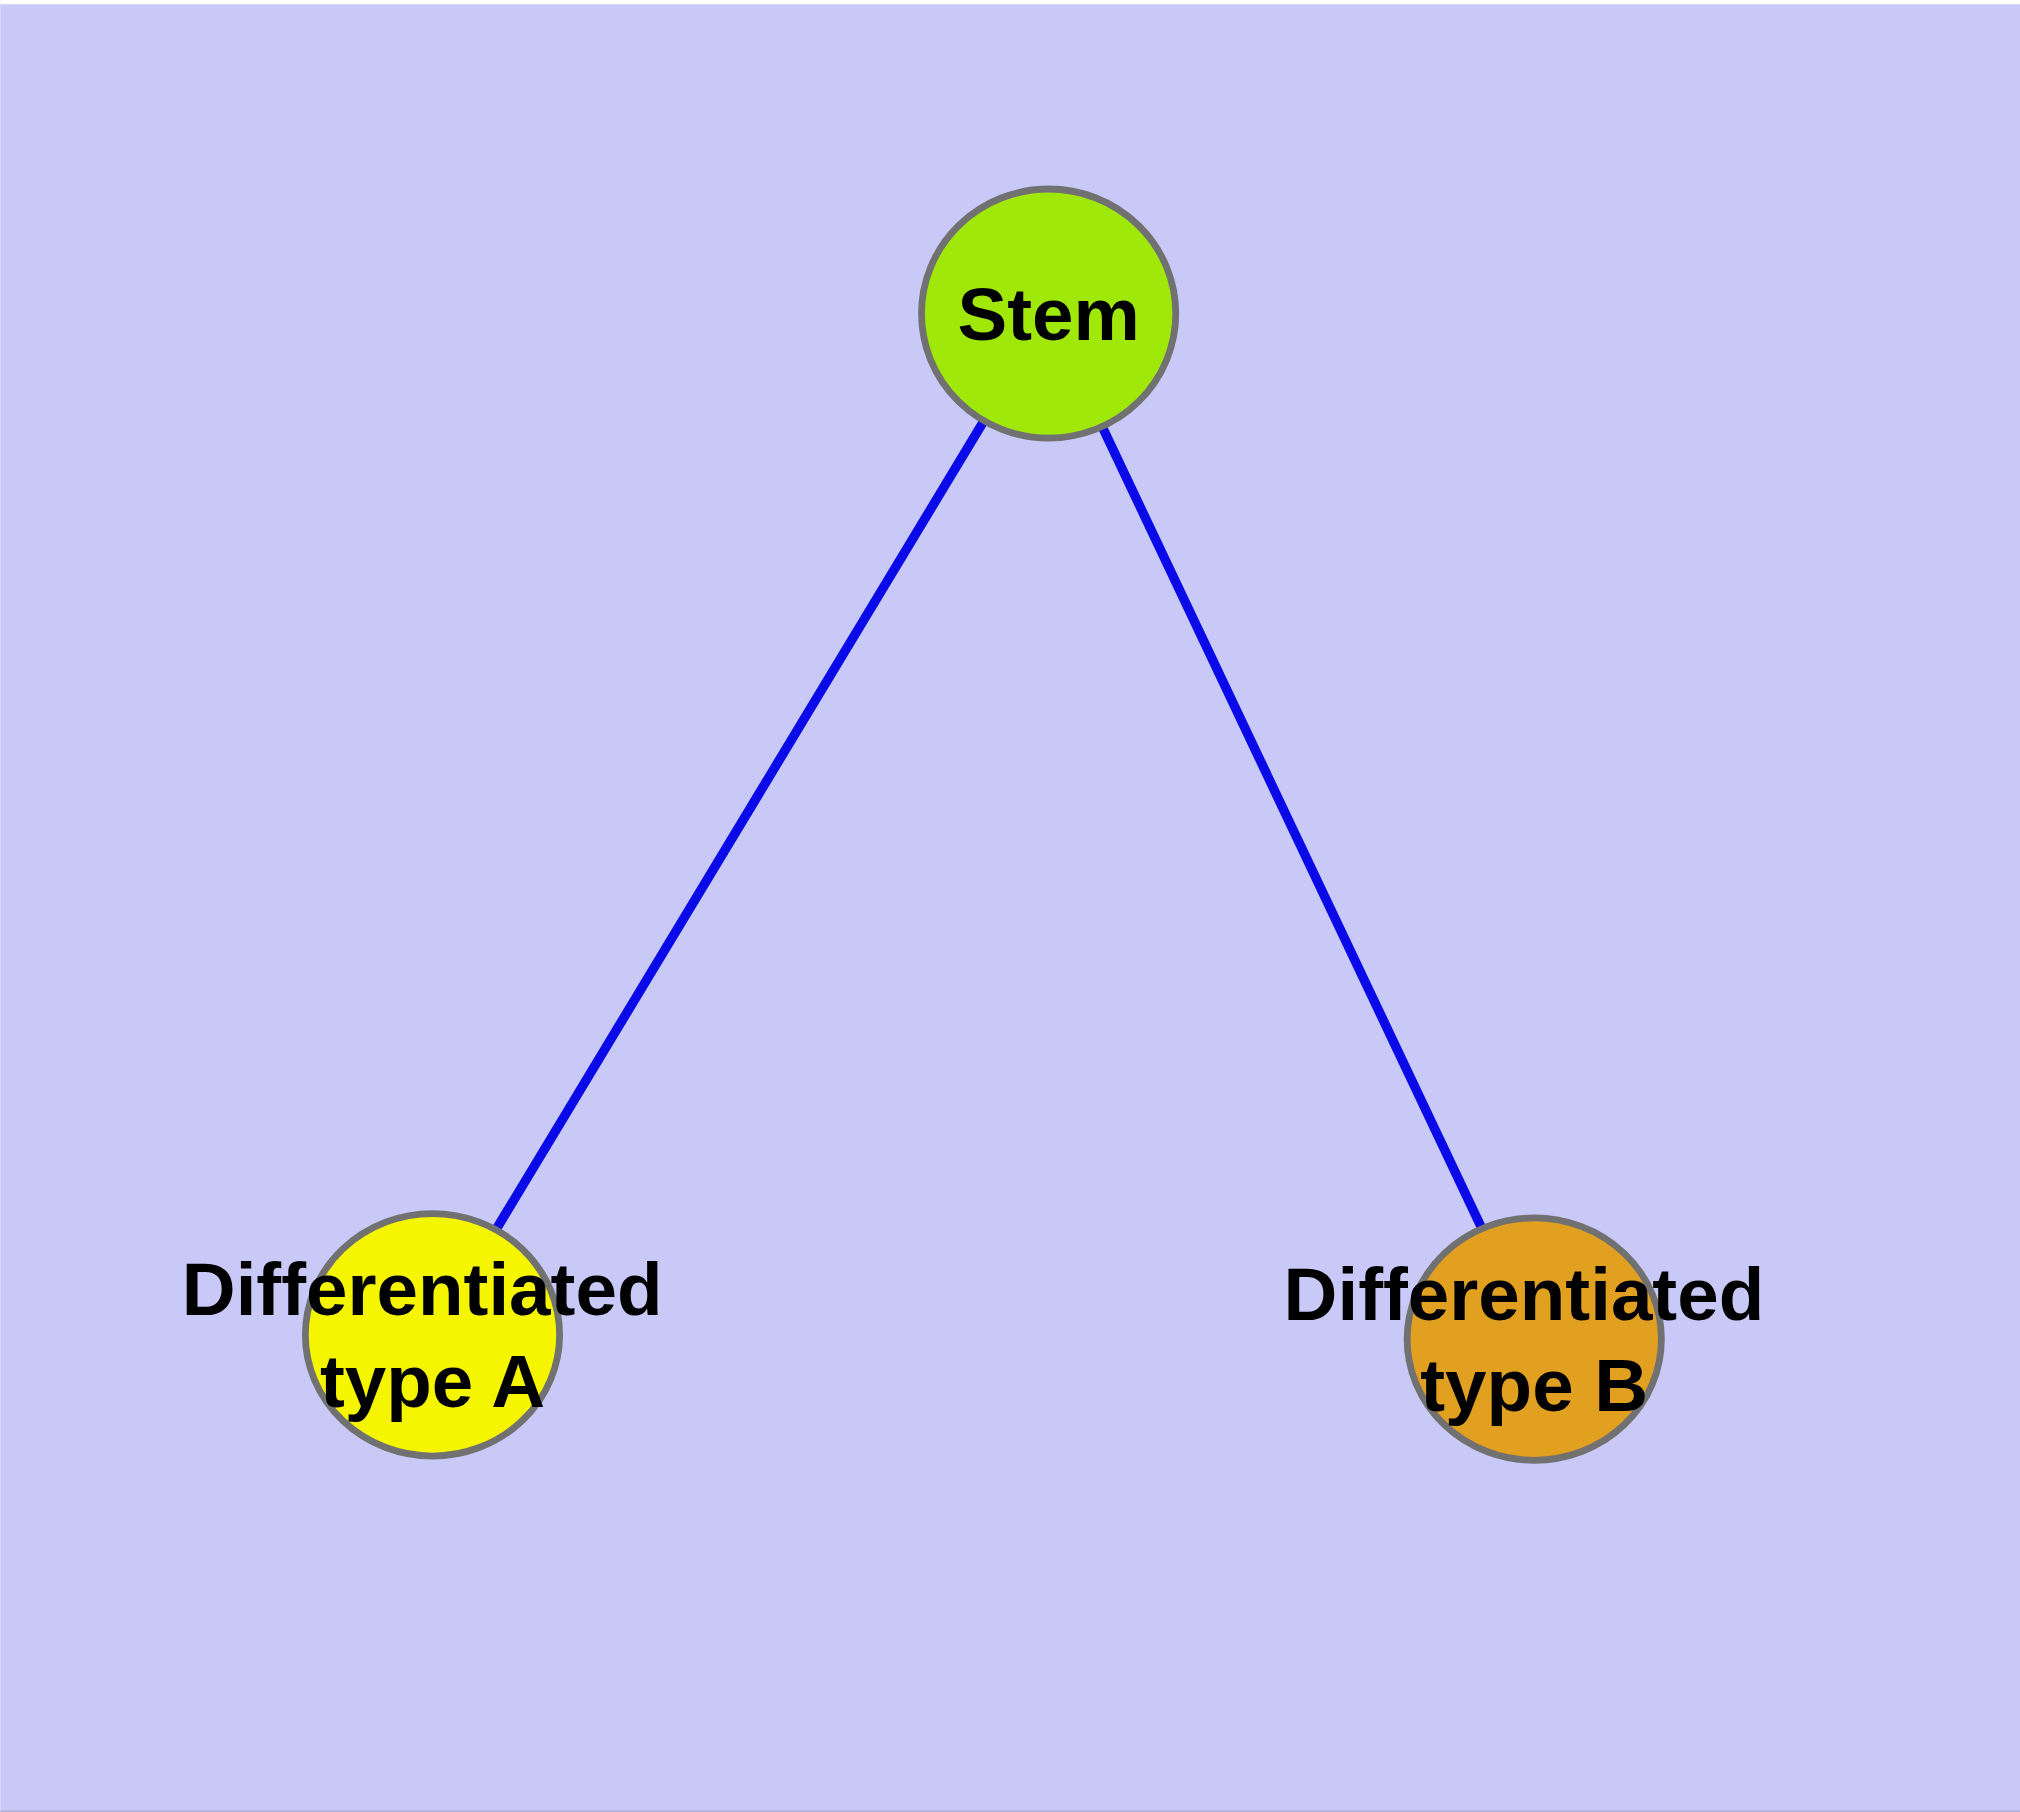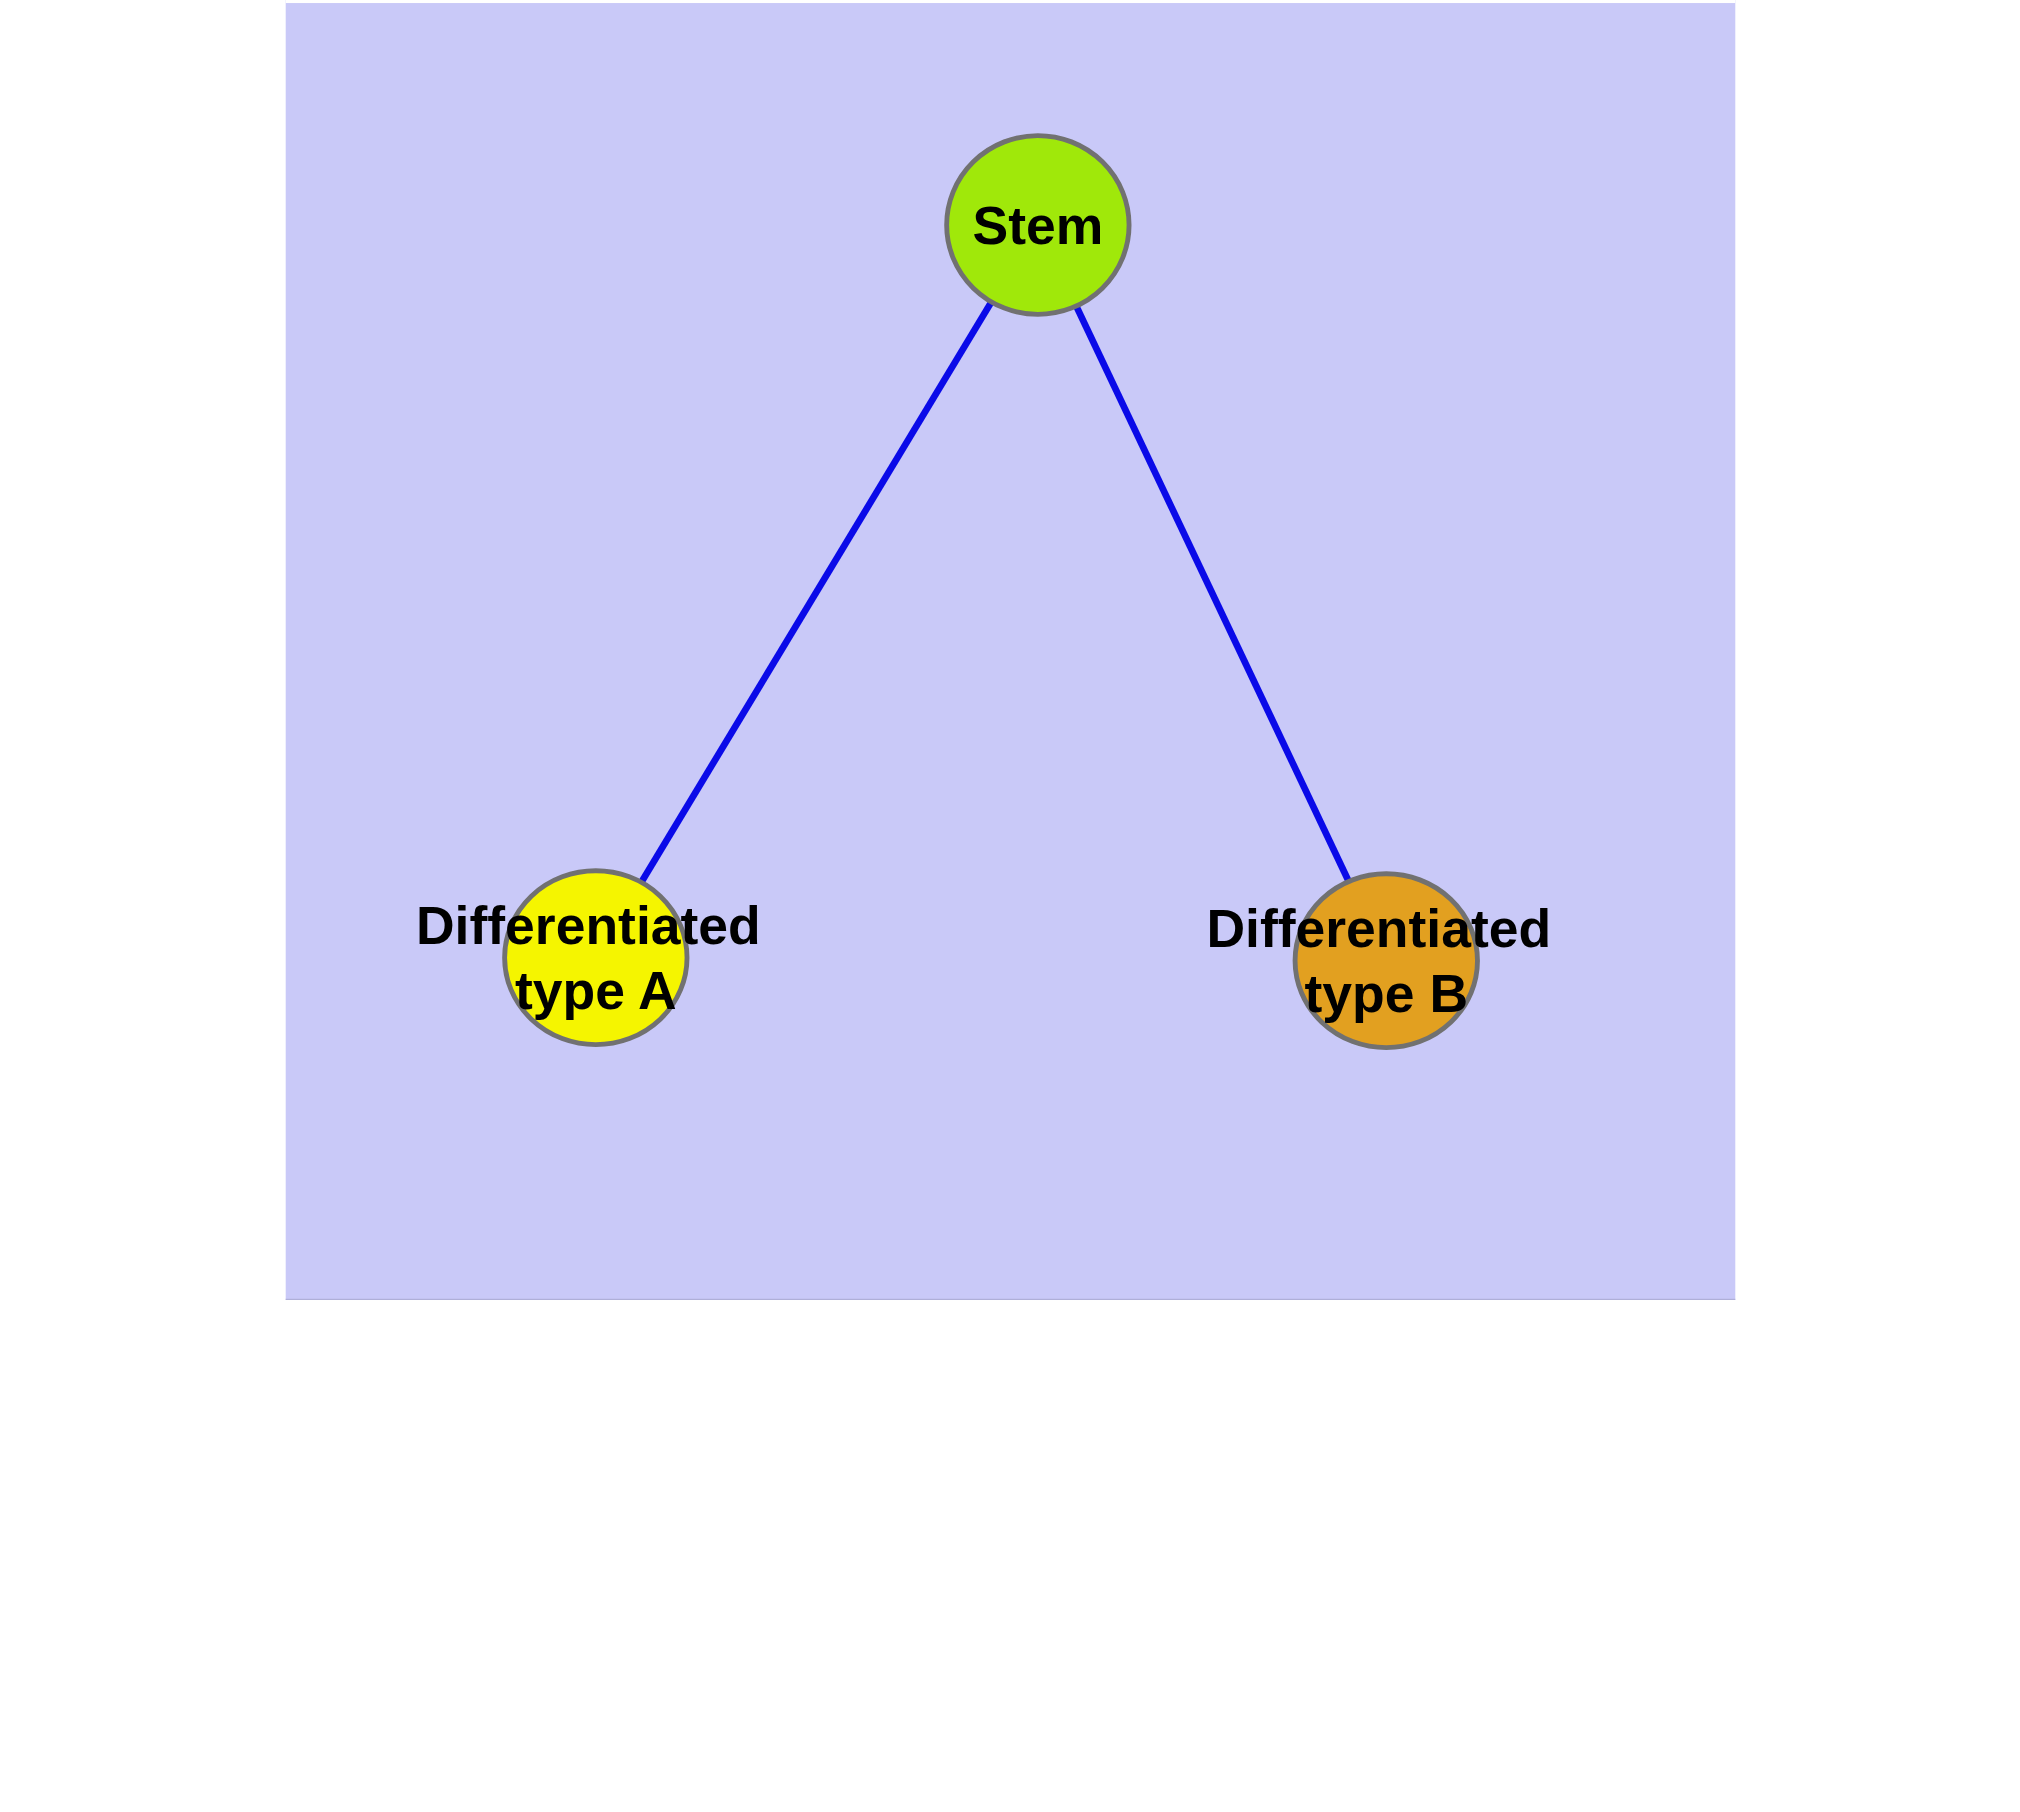--- a/index.html
+++ b/index.html
@@ -3,21 +3,21 @@
 <meta charset="utf-8">
 <style>
   html, body {
     margin: 0;
     padding: 0;
     background: #ffffff;
   }
   .canvas {
     position: relative;
     width: 2021px;
-    height: 1300px;
+    height: 1812px;
     overflow: hidden;
     font-family: "Liberation Sans", sans-serif;
   }
   .canvas svg {
     position: absolute;
     left: 0;
     top: 0;
     width: 100%;
     height: 100%;
     display: block;

